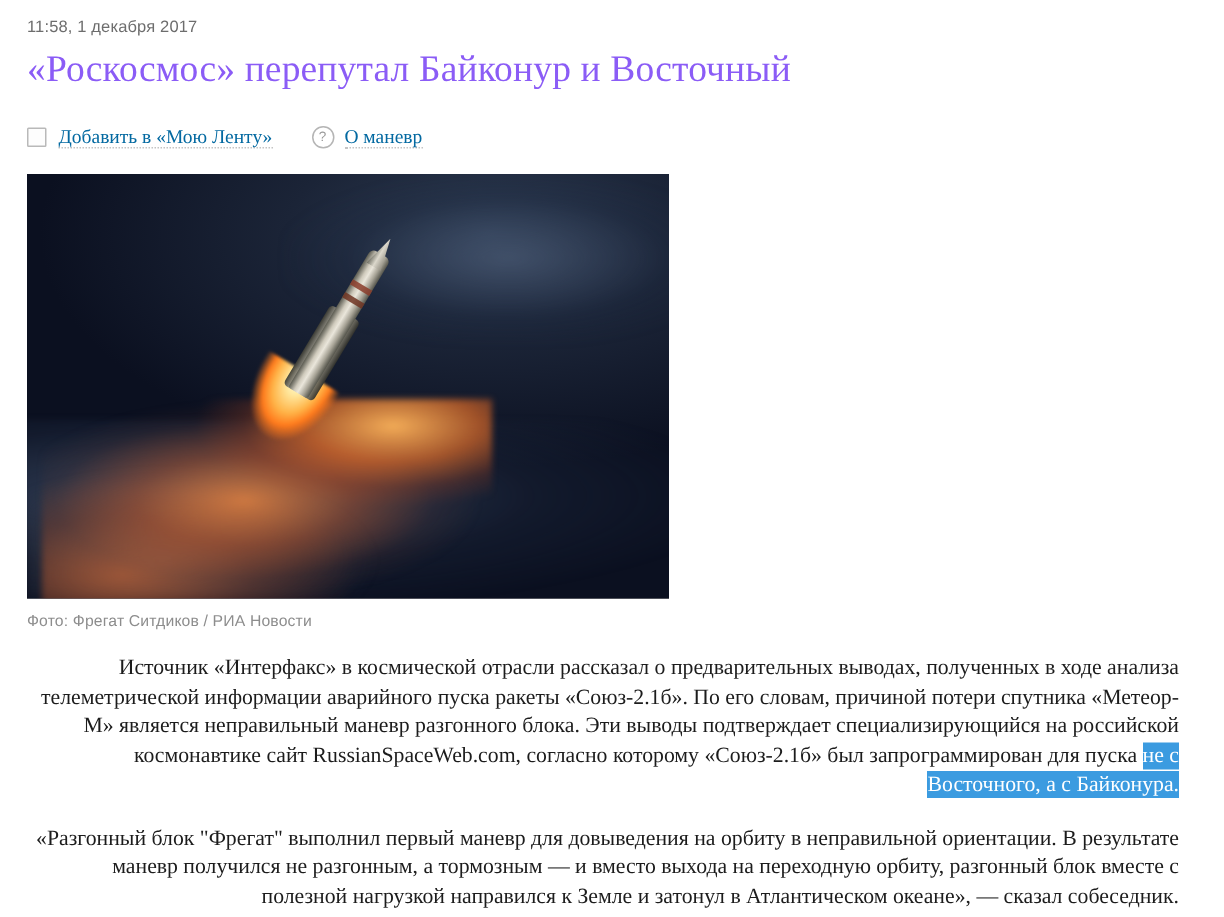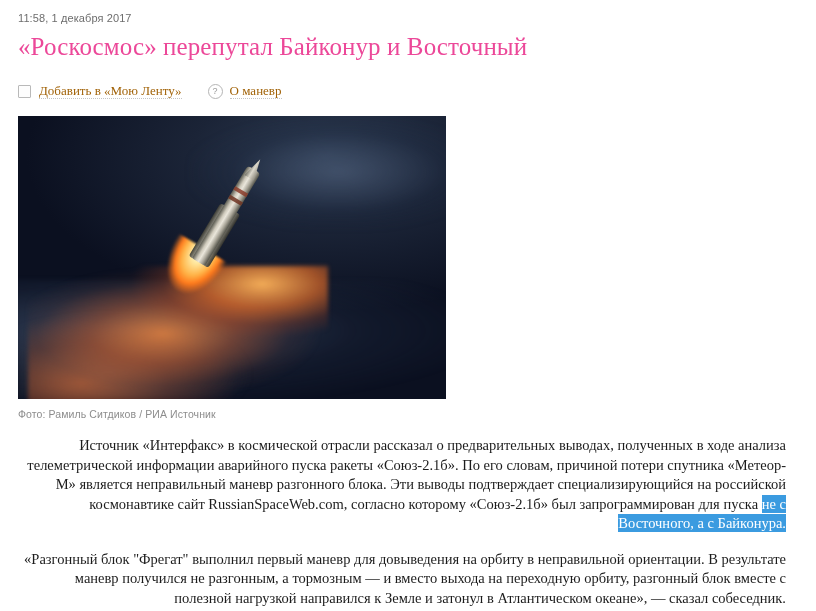--- a/index.html
+++ b/index.html
@@ -40,21 +40,21 @@
     font-family: "Liberation Sans", sans-serif;
     font-size: 11px;
     color: #6d6d6d;
     margin-top: 12px;
     letter-spacing: 0.1px;
   }
   .headline {
     font-family: "Liberation Serif", serif;
     font-size: 25px;
     font-weight: normal;
-    color: #ec4899;
+    color: #8b5cf6;
     margin: 8px 0 0 0;
     line-height: 1.2;
     letter-spacing: 0.1px;
   }
   .actions {
     display: flex;
     align-items: center;
     margin-top: 20px;
     height: 18px;
   }
@@ -63,21 +63,21 @@
     height: 11px;
     border: 1px solid #b9b9b9;
     background: #fdfdfd;
     border-radius: 1px;
     display: inline-block;
     margin-right: 8px;
   }
   .action-link {
     font-family: "Liberation Serif", serif;
     font-size: 13px;
-    color: #a16207;
+    color: #0369a1;
     text-decoration: none;
     border-bottom: 1px dotted #c4c4c4;
     line-height: 14px;
   }
   .about {
     display: flex;
     align-items: center;
     margin-left: 26px;
   }
   .q-icon {
@@ -264,21 +264,21 @@
         <div class="plume"></div>
         <div class="flame"></div>
         <div class="rocket">
           <div class="boosters"></div>
           <div class="body"></div>
           <div class="stripe s1"></div>
           <div class="stripe s2"></div>
           <div class="nose"></div>
         </div>
       </div>
-      <figcaption class="photo-credit">Фото: Рамиль Ситдиков / РИА Источник</figcaption>
+      <figcaption class="photo-credit">Фото: Фрегат Ситдиков / РИА Новости</figcaption>
     </figure>
 
     <div class="article-body">
       <p>
         <span>Источник «Интерфакс» в космической отрасли рассказал о предварительных выводах, полученных в ходе анализа телеметрической информации аварийного пуска ракеты «Союз-2.1б». По его словам, причиной потери спутника «Метеор-М» является неправильный маневр разгонного блока. Эти выводы подтверждает специализирующийся на российской космонавтике сайт RussianSpaceWeb.com, согласно которому «Союз-2.1б» был запрограммирован для пуска </span><span class="highlight">не с Восточного, а с Байконура.</span>
       </p>
       <p>«Разгонный блок "Фрегат" выполнил первый маневр для довыведения на орбиту в неправильной ориентации. В результате маневр получился не разгонным, а тормозным — и вместо выхода на переходную орбиту, разгонный блок вместе с полезной нагрузкой направился к Земле и затонул в Атлантическом океане», — сказал собеседник.</p>
     </div>
 
   </div>

